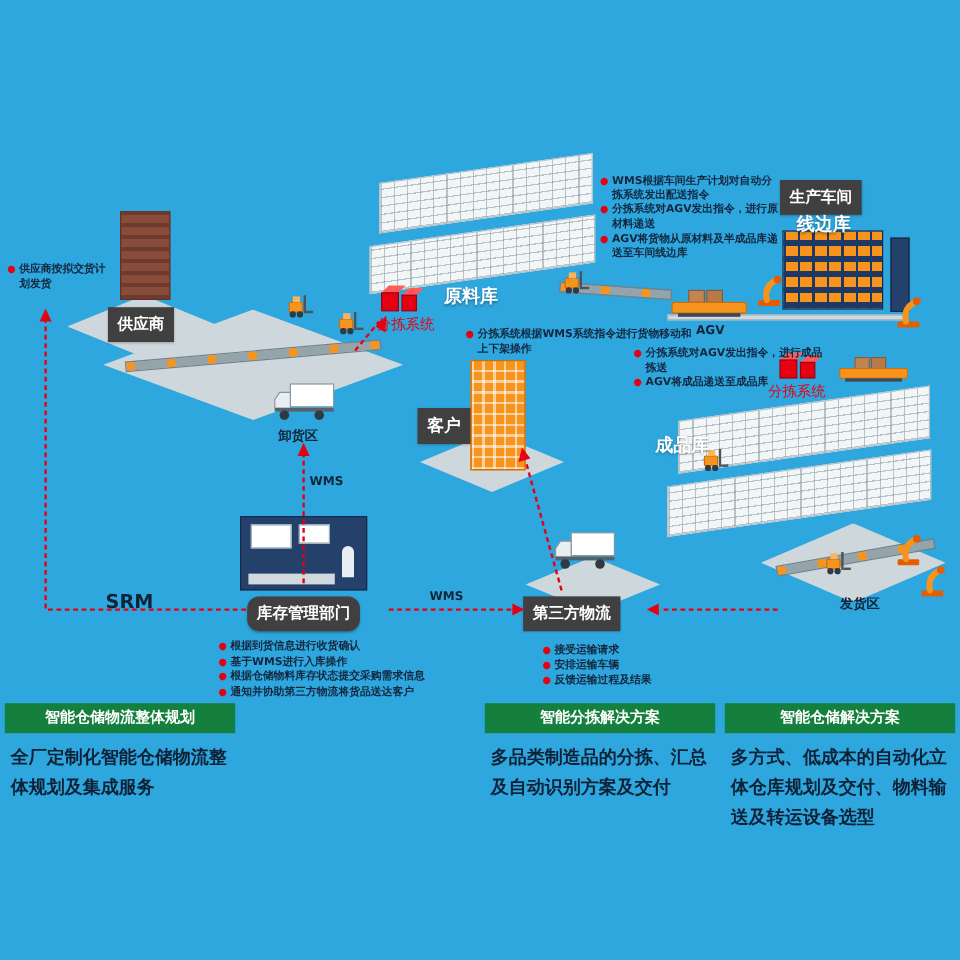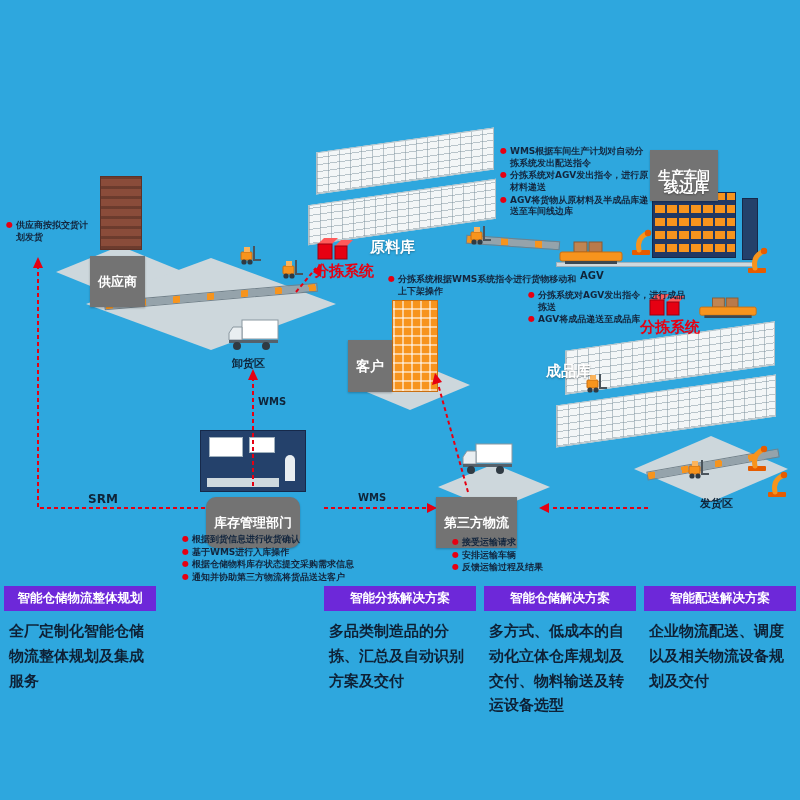--- a/index.html
+++ b/index.html
@@ -1,41 +1,41 @@
 <!DOCTYPE html>
 <html><head>
 <meta charset="utf-8">
 <style>
   * { margin:0; padding:0; box-sizing:border-box; }
   body { width:800px; height:800px; font-family:"DejaVu Sans","Liberation Sans",sans-serif; }
   #stage { position:relative; width:800px; height:800px; background:#2EA7DE; overflow:hidden; }
-  .red-label { position:absolute; background:#737373; color:#fff; font-weight:bold; font-size:13px; line-height:1;
-               padding:19px 8px; white-space:nowrap; z-index:6; box-shadow:0 1px 2px rgba(0,0,0,.25);text-align:center; }
+  .red-label { position:absolute; background:#404040; color:#fff; font-weight:bold; font-size:13px; line-height:1;
+               padding:8px 8px; white-space:nowrap; z-index:6; box-shadow:0 1px 2px rgba(0,0,0,.25);text-align:center; }
   .wlabel { position:absolute; color:#fff; font-weight:bold; font-size:15px; white-space:nowrap; z-index:6;
             text-shadow:0 1px 2px rgba(0,0,0,.35); }
   .dlabel { position:absolute; color:#0F2439; font-weight:bold; font-size:11px; white-space:nowrap; z-index:6;text-align:right; }
-  .rlabel { position:absolute; color:#E60012; font-weight:bold; font-size:15px; white-space:nowrap; z-index:6; }
+  .rlabel { position:absolute; color:#E60012; font-weight:normal; font-size:12px; white-space:nowrap; z-index:6; }
   .note { position:absolute; color:#13263E; font-size:9px; line-height:1.3; font-weight:600; z-index:7; }
   .note .b { display:flex; gap:3px; margin-bottom:1px; }
   .note .dot { color:#E60012; font-size:8px; flex:0 0 auto; }
   .rhombus { position:absolute; background:#CDD7DC; clip-path:polygon(50% 0,100% 50%,50% 100%,0 50%); z-index:1; }
   .rack { position:absolute; border:1px solid #B2C0C7; transform:skewY(-8deg); z-index:2;
           background: repeating-linear-gradient(90deg, rgba(125,145,156,.5) 0 1px, transparent 1px 11px),
                       repeating-linear-gradient(0deg, rgba(125,145,156,.5) 0 1px, transparent 1px 7px),
                       #F3F6F7; }
   .conv { position:absolute; height:9px; border:1px solid #72818A; z-index:3;
           background: repeating-linear-gradient(90deg, #F7941D 0 7px, #95A3AB 7px 34px); }
   .icon { position:absolute; z-index:4; }
   .navy { background:#24416B; border:1px solid #16294A; }
   .overlay { position:absolute; left:0; top:0; z-index:5; pointer-events:none; }
   .dash { stroke:#E60012; stroke-width:2; stroke-dasharray:4 3; fill:none; }
   .ah { fill:#E60012; }
   .cards { position:absolute; left:4px; right:4px; top:586px; display:flex; gap:8px; z-index:8; }
   .card { flex:1; min-width:0; }
-  .card .hd { background:#6d28d9; color:#fff; font-weight:bold; font-size:12.5px; text-align:center;
+  .card .hd { background:#15803d; color:#fff; font-weight:bold; font-size:12.5px; text-align:center;
               padding:4px 2px; white-space:nowrap; overflow:hidden; }
   .card .bd { padding:8px 5px 0; color:#0E2136; font-size:15px; line-height:1.65; font-weight:600; }
 </style>
 </head>
 <body>
 
 <div id="stage">
 
   <div class="rhombus" style="left:56px;top:246px;width:128px;height:52px;"></div>
   <div class="rhombus" style="left:86px;top:258px;width:250px;height:92px;"></div>
@@ -230,21 +230,21 @@
   <div class="wlabel" style="left:370px;top:238px;">原料库</div>
   <div class="wlabel" style="left:664px;top:178px;">线边库</div>
   <div class="wlabel" style="left:546px;top:362px;">成品库</div>
   <div class="rlabel" style="left:314px;top:262px;">分拣系统</div>
   <div class="rlabel" style="left:640px;top:318px;">分拣系统</div>
   <div class="dlabel" style="left:580px;top:270px;font-size:10px;">AGV</div>
   <div class="dlabel" style="left:232px;top:356px;">卸货区</div>
   <div class="dlabel" style="left:700px;top:496px;">发货区</div>
   <div class="dlabel" style="left:258px;top:396px;font-size:10px;">WMS</div>
   <div class="dlabel" style="left:358px;top:492px;font-size:10px;">WMS</div>
-  <div class="dlabel" style="left:88px;top:492px;font-size:12px;">SRM</div>
+  <div class="dlabel" style="left:88px;top:492px;font-size:16px;">SRM</div>
 
   <div class="note" style="left:6px;top:220px;width:82px;">
     <div class="b">
         <span class="dot">●</span>
         <span>供应商按拟交货计划发货</span>
       </div>
   </div>
 
   <div class="note" style="left:500px;top:146px;width:152px;">
     <div class="b">
@@ -321,19 +321,15 @@
     <div class="card">
     </div>
     <div class="card">
       <div class="hd">智能分拣解决方案</div>
       <div class="bd">多品类制造品的分拣、汇总及自动识别方案及交付</div>
     </div>
     <div class="card">
       <div class="hd">智能仓储解决方案</div>
       <div class="bd">多方式、低成本的自动化立体仓库规划及交付、物料输送及转运设备选型</div>
     </div>
-    <div class="card">
-      <div class="hd">智能配送解决方案</div>
-      <div class="bd">企业物流配送、调度以及相关物流设备规划及交付</div>
-    </div>
   </div>
 
 </div>
 
 </body></html>

